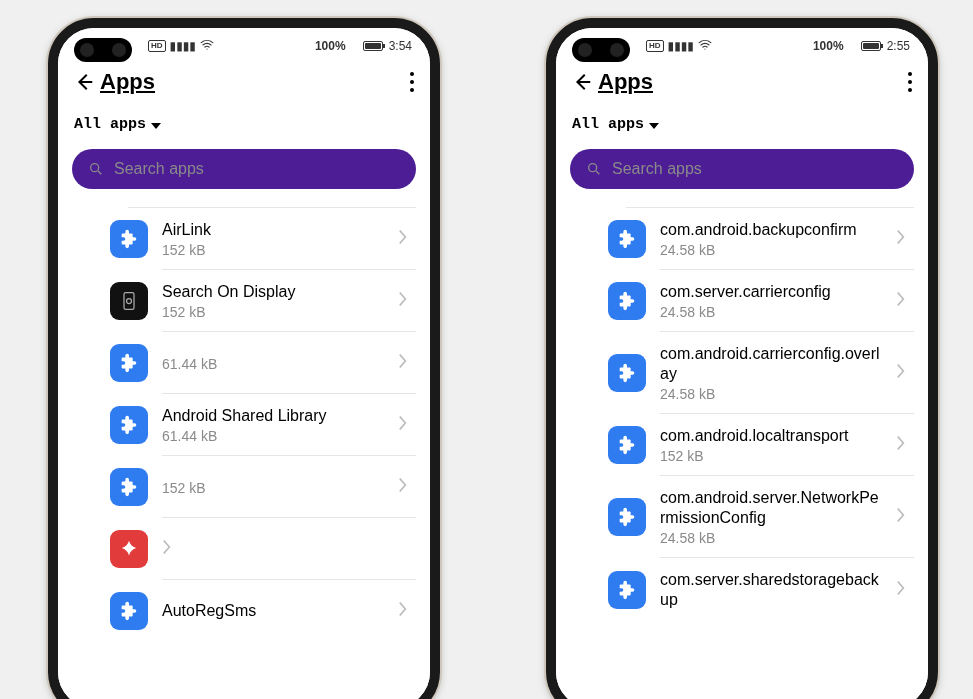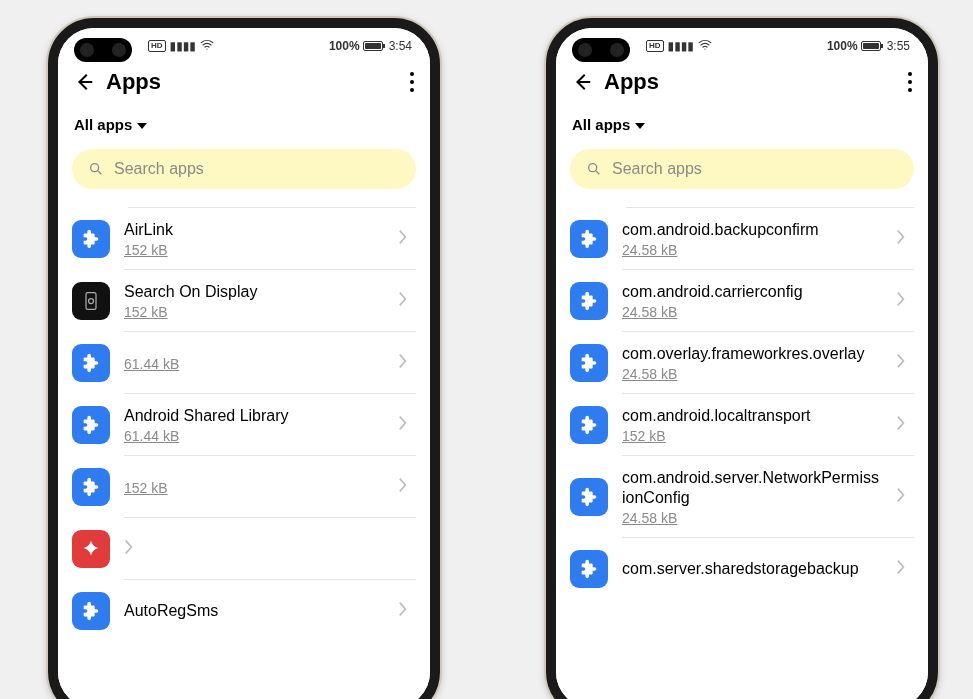--- a/index.html
+++ b/index.html
@@ -69,61 +69,62 @@
   .status-left-icons {
     display:flex; gap:4px; align-items:center;
     margin-right:auto;
   }
   .hd-badge{
     font-size:8px;font-weight:700;border:1px solid #333;
     padding:0 2px;border-radius:2px;line-height:10px;
   }
   .sig-icon, .wifi-icon { font-size:12px; line-height:1;}
   .batt {
-    display:inline-flex;align-items:center;gap:3px;font-weight:600;
+    display:inline-flex;align-items:center;gap:17px;font-weight:600;
   }
   .batt-icon{
     width:20px;height:10px;border:1px solid #333;border-radius:2px;
     position:relative;display:inline-block;
   }
   .batt-icon::after{content:"";position:absolute;right:-3px;top:2px;width:2px;height:4px;background:#333;}
   .batt-fill{position:absolute;inset:1px;background:#333;border-radius:1px;}
 
   .title-bar{
     display:flex;align-items:center;
     padding: 4px 4px 8px 12px;
-    gap:8px;
+    gap:2px;
+    text-decoration:underline;
   }
   .back-arrow{
     width:28px;height:28px;display:flex;align-items:center;justify-content:center;
     cursor:pointer;
   }
   .back-arrow svg{width:22px;height:22px;stroke:#000;stroke-width:2.2;fill:none;}
   .title-text{font-size:22px;font-weight:600;color:#000;}
   .menu-dots{
     margin-left:auto;width:28px;height:28px;
     display:flex;flex-direction:column;align-items:center;justify-content:center;gap:4px;
     cursor:pointer;
   }
   .menu-dots span{width:4px;height:4px;background:#000;border-radius:50%;}
 
   .filter-row{
     padding: 12px 24px 8px 16px;
     display:flex;align-items:center;gap:5px;
-    font-size:15px;font-weight:600;cursor:pointer;
+    font-size:15px;font-weight:600;cursor:pointer;font-family:Liberation Mono, monospace;
   }
   .filter-row .caret{
     width:0;height:0;border-left:5px solid transparent;border-right:5px solid transparent;
     border-top:6px solid #000;margin-top:2px;
   }
 
   .search-box{
     margin: 8px 14px 6px 14px;
     height:40px;
-    background:#fef9c3;
+    background:#4c1d95;
     border-radius:20px;
     display:flex;align-items:center;
     padding:0 16px;gap:10px;
     color:#8a8a8a;
     cursor:text;
   }
   .search-box svg{width:16px;height:16px;stroke:#8a8a8a;stroke-width:2;fill:none;}
   .search-placeholder{font-size:16px;}
 
   .app-list{
@@ -133,38 +134,39 @@
   }
   .list-top-divider{
     margin-left:56px;border-top:1px solid #e5e5e5;margin-top:12px;
   }
   .app-row{
     display:flex;align-items:center;
     padding:12px 2px 12px 0;
     gap:14px;
     border-bottom:1px solid #e5e5e5;
     cursor:pointer;
+    margin-left:38px;
   }
   .app-row .icon{
     width:38px;height:38px;flex:0 0 38px;
     border-radius:9px;
     display:flex;align-items:center;justify-content:center;
   }
   .icon.puzzle{background:#2f7bf0;}
   .icon.puzzle svg{width:22px;height:22px;fill:#fff;}
   .icon.aod{background:#111;}
   .icon.aod svg{width:20px;height:26px;stroke:#aaa;stroke-width:1.5;fill:none;}
   .icon.huawei{background:#e13b3b;}
   .icon.huawei svg{width:22px;height:22px;fill:#fff;}
   .app-text{flex:1;min-width:0;}
   .app-name{
     font-size:16px;color:#000;line-height:1.25;
     word-break:break-all;
   }
-  .app-size{font-size:14px;color:#8a8a8a;margin-top:2px;text-decoration:underline;}
+  .app-size{font-size:14px;color:#8a8a8a;margin-top:2px;}
   .chevron{
     flex:0 0 16px;color:#bbb;
   }
   .chevron svg{width:10px;height:16px;stroke:#bbb;stroke-width:2;fill:none;}
 
   .app-list-inner{
     margin-left:0;
   }
   .app-row{position:relative;}
   .app-row:not(:last-child)::after{
@@ -343,21 +345,21 @@
                 <path d="M2 8c6-5 14-5 20 0M5 12c4-3 10-3 14 0M8.5 15.5c2-1.5 5-1.5 7 0M12 19h0" stroke="#333" stroke-width="2" fill="none" stroke-linecap="round"></path>
               </svg>
           </span>
         </div>
         <span class="batt">
           <span>100%</span>
           <span class="batt-icon">
               <span class="batt-fill"></span>
             </span>
         </span>
-        <span>3:55</span>
+        <span>2:55</span>
       </div>
 
       <div class="title-bar">
         <div class="back-arrow">
           <svg viewBox="0 0 24 24">
               <path d="M15 4l-8 8 8 8M7 12h14"></path>
             </svg>
         </div>
         <div class="title-text">Apps</div>
         <div class="menu-dots">
@@ -397,35 +399,35 @@
                   <path d="M2 2l7 8-7 8"></path>
                 </svg></div>
             </div>
             <div class="app-row">
               <div class="icon puzzle">
                 <svg viewBox="0 0 24 24">
                   <path d="M10 2a2 2 0 0 0-2 2v2H5a1 1 0 0 0-1 1v3h2a2 2 0 1 1 0 4H4v3a1 1 0 0 0 1 1h3v2a2 2 0 0 0 4 0v-2h3a1 1 0 0 0 1-1v-3h2a2 2 0 1 0 0-4h-2V7a1 1 0 0 0-1-1h-3V4a2 2 0 0 0-2-2z"></path>
                 </svg>
               </div>
               <div class="app-text">
-                <div class="app-name">com.android.carrierconfig</div>
+                <div class="app-name">com.server.carrierconfig</div>
                 <div class="app-size">24.58 kB</div>
               </div>
               <div class="chevron"><svg viewBox="0 0 12 20">
                   <path d="M2 2l7 8-7 8"></path>
                 </svg></div>
             </div>
             <div class="app-row">
               <div class="icon puzzle">
                 <svg viewBox="0 0 24 24">
                   <path d="M10 2a2 2 0 0 0-2 2v2H5a1 1 0 0 0-1 1v3h2a2 2 0 1 1 0 4H4v3a1 1 0 0 0 1 1h3v2a2 2 0 0 0 4 0v-2h3a1 1 0 0 0 1-1v-3h2a2 2 0 1 0 0-4h-2V7a1 1 0 0 0-1-1h-3V4a2 2 0 0 0-2-2z"></path>
                 </svg>
               </div>
               <div class="app-text">
-                <div class="app-name">com.overlay.frameworkres.overlay</div>
+                <div class="app-name">com.android.carrierconfig.overlay</div>
                 <div class="app-size">24.58 kB</div>
               </div>
               <div class="chevron"><svg viewBox="0 0 12 20">
                   <path d="M2 2l7 8-7 8"></path>
                 </svg></div>
             </div>
             <div class="app-row">
               <div class="icon puzzle">
                 <svg viewBox="0 0 24 24">
                   <path d="M10 2a2 2 0 0 0-2 2v2H5a1 1 0 0 0-1 1v3h2a2 2 0 1 1 0 4H4v3a1 1 0 0 0 1 1h3v2a2 2 0 0 0 4 0v-2h3a1 1 0 0 0 1-1v-3h2a2 2 0 1 0 0-4h-2V7a1 1 0 0 0-1-1h-3V4a2 2 0 0 0-2-2z"></path>

